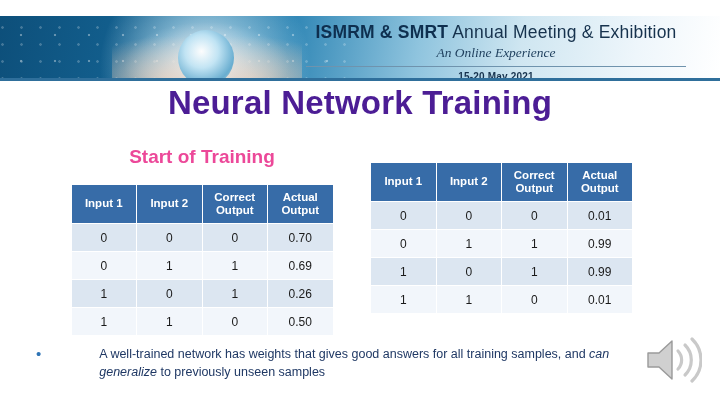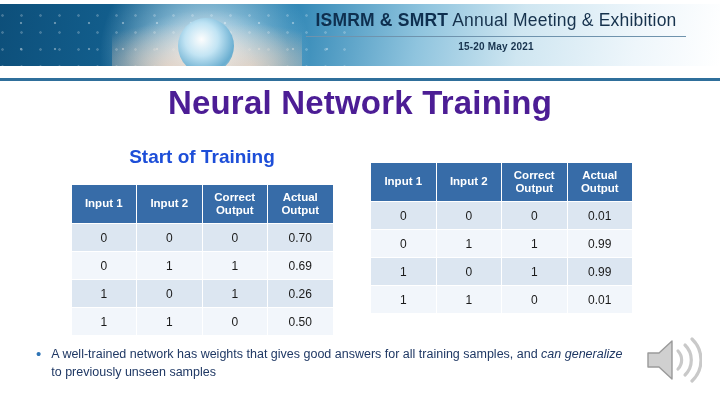--- a/index.html
+++ b/index.html
@@ -11,21 +11,21 @@
     height: 405px;
     overflow: hidden;
     font-family: "Liberation Sans", sans-serif;
     background: #ffffff;
     position: relative;
   }
 
   
   .banner {
     position: absolute;
-    left: 0; top: 4px;
+    left: 0; top: 16px;
     width: 720px;
     height: 62px;
     background: linear-gradient(100deg, #0d4f7a 0%, #13608f 18%, #2f86b5 40%, #8fc4de 58%, #cfe6f1 72%, #eef6fb 88%, #ffffff 100%);
     overflow: hidden;
   }
   .banner-glow {
     position: absolute;
     left: 90px; top: -40px;
     width: 230px; height: 180px;
     border-radius: 50%;
@@ -124,21 +124,21 @@
     top: 146px;
   }
   .block.left { left: 60px; }
   .block.right { left: 370px; }
 
   .block-heading {
     width: 284px;
     text-align: center;
     font-size: 19px;
     font-weight: bold;
-    color: #1d4ed8;
+    color: #ec4899;
   }
 
   table.data {
     border-collapse: collapse;
     width: 263px;
     margin: 16px auto;
     table-layout: fixed;
   }
   table.data th {
     background: #376ca8;
@@ -175,20 +175,21 @@
   .bullet-dot {
     color: #2e74b5;
     font-size: 15px;
     line-height: 17px;
     margin-right: 10px;
   }
   .bullet-text {
     font-size: 12.5px;
     color: #1f3864;
     line-height: 1.45;
+    margin-left: 48px;
   }
   .bullet-text i { font-style: italic; }
 
   
   .speaker {
     position: absolute;
     right: 18px;
     top: 334px;
     width: 60px;
     height: 52px;
@@ -198,20 +199,21 @@
 </head>
 <body>
 
 <div class="banner">
   <div class="banner-glow"></div>
   <div class="banner-dots"></div>
   <div class="banner-hands"></div>
   <div class="banner-orb"></div>
   <div class="banner-text">
     <div class="banner-line1"><span class="bold">ISMRM &amp; SMRT</span><span class="light"> Annual Meeting &amp; Exhibition</span></div>
+    <div class="banner-line2">An Online Experience</div>
     <div class="banner-rule"></div>
     <div class="banner-line3">15-20 May 2021</div>
   </div>
 </div>
 <div class="banner-bottom-rule"></div>
 
 <div class="slide-title">Neural Network Training</div>
 
 <div class="block left">
   <div class="block-heading">Start of Training</div>

